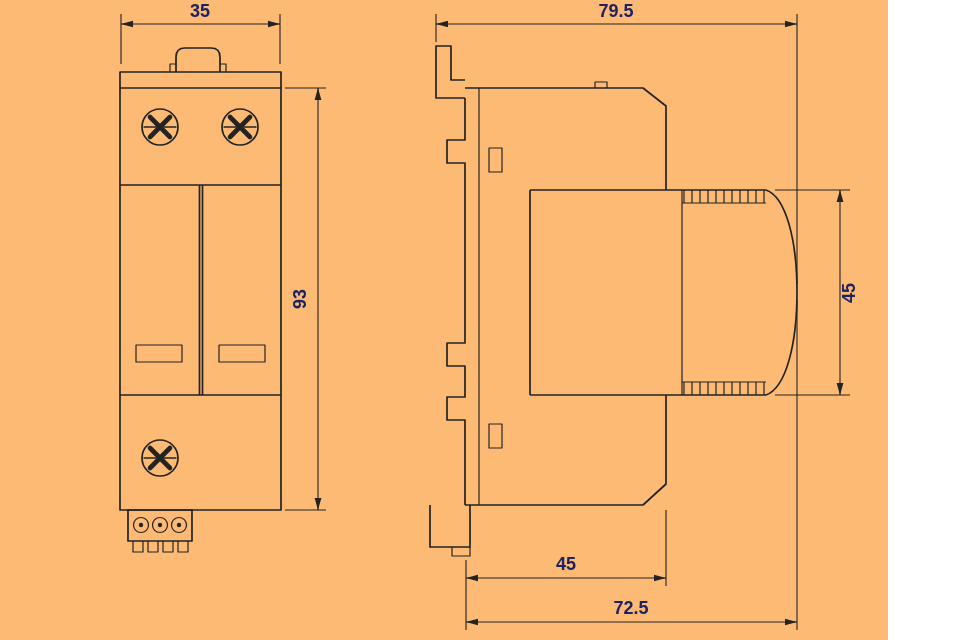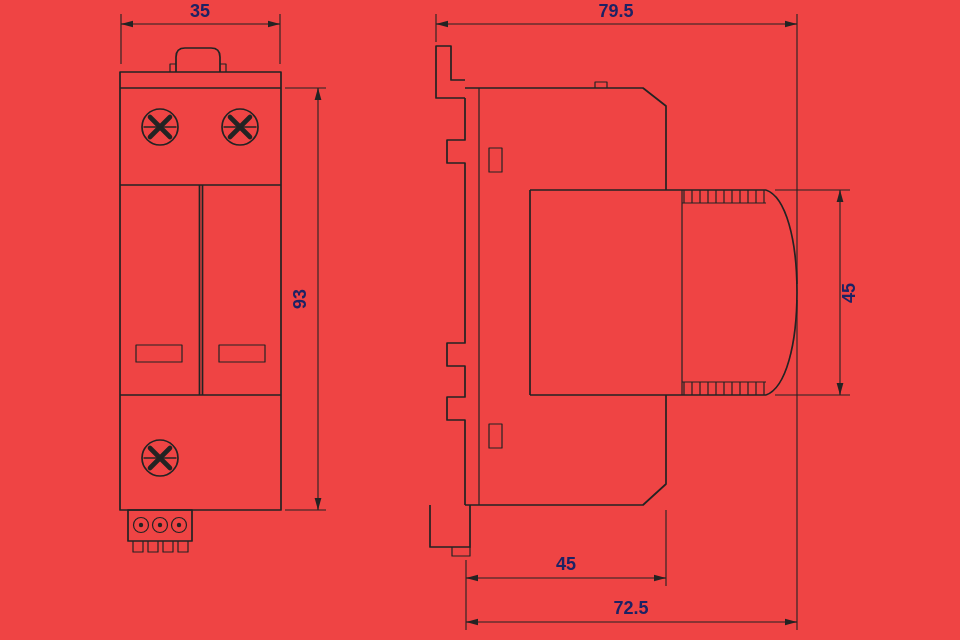--- a/index.html
+++ b/index.html
@@ -1,16 +1,16 @@
 <!DOCTYPE html>
 <html><head>
 <meta charset="utf-8">
 <style>
   html,body{margin:0;padding:0;background:#ffffff;width:960px;height:640px;overflow:hidden}
-  .canvas-wrap{width:960px;height:640px;background:#ef4444}
+  .canvas-wrap{width:888px;height:640px;background:#fdba74}
   svg{display:block}
   .ol{fill:none;stroke:#232323;stroke-width:1.7;stroke-linejoin:round;stroke-linecap:butt}
   .thin{stroke-width:1.2}
   .thick{stroke-width:4.6;stroke-linecap:round}
   .slot{stroke-width:1.6}
   .dim{fill:none;stroke:#232323;stroke-width:1.1}
   .arr{fill:#232323;stroke:none}
   .lbl{fill:#1d2264;font-family:"Liberation Sans",sans-serif;font-size:18px;font-weight:bold}
   .mid{text-anchor:middle}
   .dotfill{fill:#232323;stroke:none}

